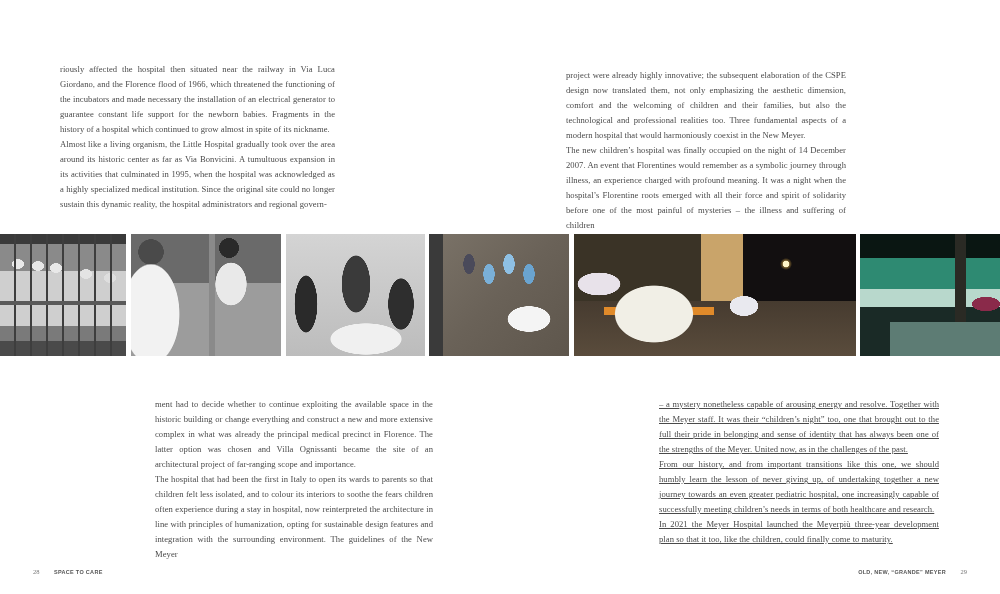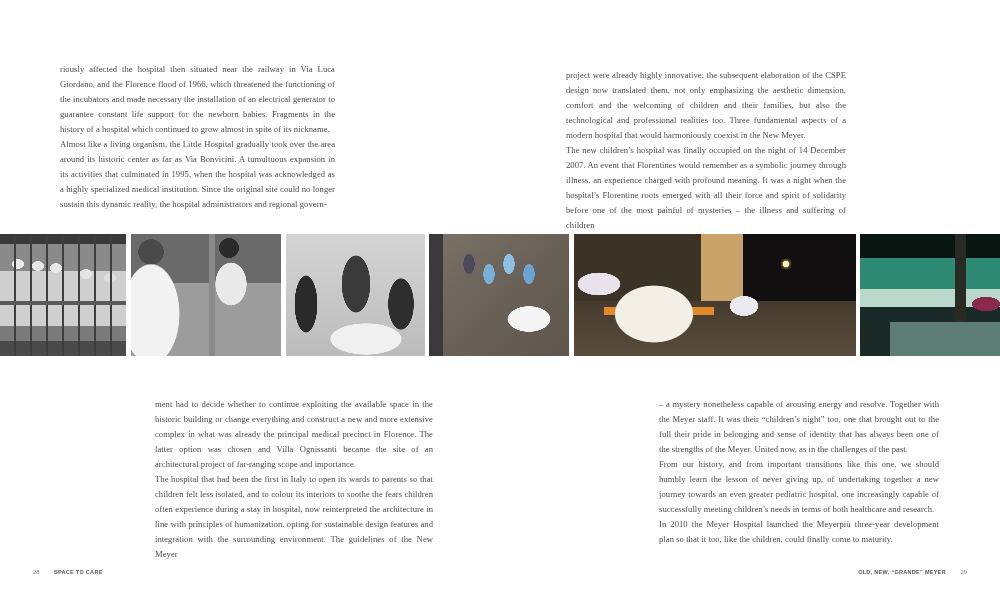--- a/index.html
+++ b/index.html
@@ -12,21 +12,21 @@
       line-height: 15px;
       text-align: justify;
       color: #4a4a4a;
       letter-spacing: 0.05px;
     }
     .col p { margin: 0; text-indent: 0; }
 
     #col-tl { left: 60px; top: 62px; width: 275px; }
     #col-tr { left: 566px; top: 68px; width: 280px; }
     #col-bl { left: 155px; top: 397px; width: 278px; }
-    #col-br { left: 659px; top: 397px; width: 280px; }
+    #col-br { left: 659px; top: 397px; width: 280px; text-decoration: underline; }
 
     .photo-strip { position: absolute; left: 0; top: 234px; width: 1000px; height: 122px; }
     .photo { position: absolute; top: 0; height: 122px; overflow: hidden; }
 
     
     #photo-1 { left: 0; width: 126px;
       background:
         linear-gradient(180deg, transparent 0 55%, #5a5a5a 55% 58%, transparent 58%),
         repeating-linear-gradient(90deg, transparent 0 14px, #3e3e3e 14px 16px),
         radial-gradient(ellipse 10px 8px at 18px 30px, #eaeaea 60%, transparent 62%),
@@ -133,19 +133,19 @@
 </div>
 
 <div class="col" id="col-bl">
   <p>ment had to decide whether to continue exploiting the available space in the historic building or change everything and construct a new and more extensive complex in what was already the principal medical precinct in Florence. The latter option was chosen and Villa Ognissanti became the site of an architectural project of far-ranging scope and importance.</p>
   <p>The hospital that had been the first in Italy to open its wards to parents so that children felt less isolated, and to colour its interiors to soothe the fears children often experience during a stay in hospital, now reinterpreted the architecture in line with principles of humanization, opting for sustainable design features and integration with the surrounding environment. The guidelines of the New Meyer</p>
 </div>
 
 <div class="col" id="col-br">
   <p>– a mystery nonetheless capable of arousing energy and resolve. Together with the Meyer staff. It was their “children’s night” too, one that brought out to the full their pride in belonging and sense of identity that has always been one of the strengths of the Meyer. United now, as in the challenges of the past.</p>
   <p>From our history, and from important transitions like this one, we should humbly learn the lesson of never giving up, of undertaking together a new journey towards an even greater pediatric hospital, one increasingly capable of successfully meeting children’s needs in terms of both healthcare and research.</p>
-  <p>In 2010 the Meyer Hospital launched the Meyerpiù three-year development plan so that it too, like the children, could finally come to maturity.</p>
+  <p>In 2021 the Meyer Hospital launched the Meyerpiù three-year development plan so that it too, like the children, could finally come to maturity.</p>
 </div>
 
 <span class="page-num" id="pn-left">28</span>
 <span class="folio" id="folio-left">SPACE TO CARE</span>
 <span class="folio" id="folio-right">OLD, NEW, “GRANDE” MEYER</span>
 <span class="page-num" id="pn-right">29</span>
 
 </body></html>

